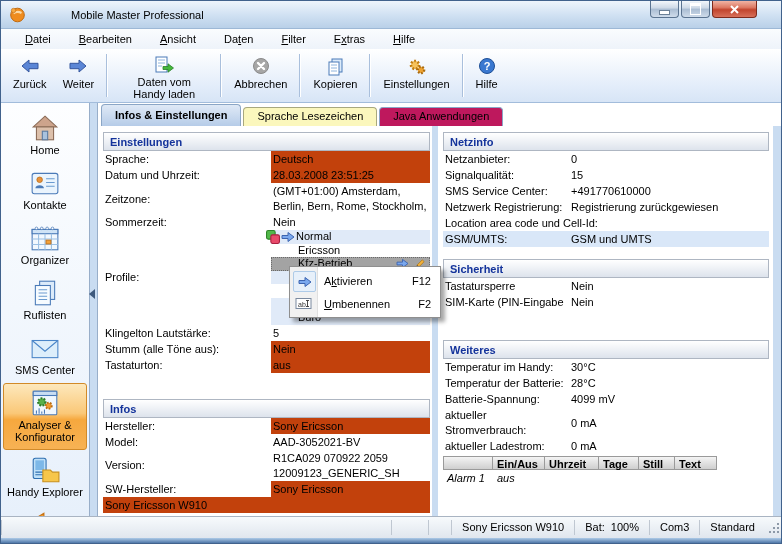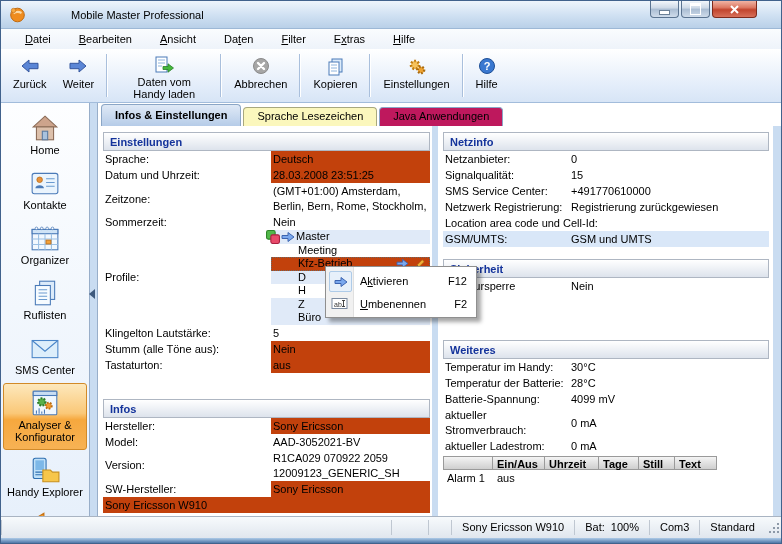--- a/index.html
+++ b/index.html
@@ -59,32 +59,32 @@
   .col-right .row .lbl{width:126px;flex:0 0 126px;}
   .row .val{flex:1;padding:1px 0 0 2px;min-width:0;}
   .val.shaded{background:#c2410c;}
   .row.fullshade{background:#d9e7f8;}
   
   .profrows{flex:1;min-width:0;}
   .p-row{height:13.5px;line-height:13px;display:flex;align-items:center;padding-left:27px;position:relative;}
   .p-row.shaded{background:#e0eaf8;}
   .p-row.first{padding-left:0;}
   .p-row.first svg{flex:0 0 auto;}
-  .p-row.kfz{border:1px dotted #6a6a6a;padding-left:26px;box-sizing:border-box;background:#c2410c;}
+  .p-row.kfz{border:1px dotted #6a6a6a;padding-left:26px;box-sizing:border-box;background:#a3a3a3;}
   .kfz-icons{position:absolute;right:3px;top:0;display:flex;gap:5px;align-items:center;height:100%;}
   
   .al-h{display:flex;margin-top:2px;}
   .al-hc{background:linear-gradient(#f4f4f4,#cfcfcf);border:1px solid #9a9a9a;border-left:none;
     font-weight:bold;padding:1px 4px;height:14px;line-height:13px;box-sizing:border-box;}
   .al-hc:first-child{border-left:1px solid #9a9a9a;}
   .al-row{display:flex;line-height:15px;}
-  .al-c{padding:1px 4px;box-sizing:border-box;}
+  .al-c{padding:1px 4px;box-sizing:border-box;font-style:italic;}
   
   .ctx{position:absolute;left:288px;top:265px;width:150px;background:#fff;border:1px solid #8f8f8f;
-    box-shadow:4px 4px 4px rgba(0,0,0,0.35);padding:2px 0;z-index:60;margin-left:36px;}
+    box-shadow:4px 4px 4px rgba(0,0,0,0.35);padding:2px 0;z-index:60;}
   .ctx-gutter{position:absolute;left:0;top:0;bottom:0;width:27px;background:#f1f1f1;border-right:1px solid #e0e0e0;}
   .ctx-item{position:relative;height:23px;display:flex;align-items:center;padding:0 9px 0 34px;z-index:2;}
   .ctx-item .sc{margin-left:auto;}
   .ctx-ic{position:absolute;left:3px;top:2px;width:21px;height:19px;display:flex;align-items:center;justify-content:center;}
   .ctx-ic.boxed{border:1px solid #aecbe8;background:#e7f0fa;border-radius:2px;}
   
   .statusbar{height:21px;flex:0 0 21px;display:flex;align-items:center;background:linear-gradient(#f7fafc,#e0e6ee);
     border-top:1px solid #a9b4c2;}
   .scell{border-left:1px solid #bfc7d1;height:15px;line-height:15px;padding:0 10px;white-space:nowrap;}
   .scell.empty{padding:0;}
@@ -314,24 +314,24 @@
             <span class="lbl">Profile:</span>
             <div class="profrows">
               <div class="p-row first shaded">
                 <svg width="14" height="14" viewBox="0 0 13 13" style="margin-left:-5px;margin-right:1px">
                   <rect x="0.5" y="0.5" width="8" height="8" rx="1.5" fill="#52b84a" stroke="#2e8428"></rect>
                   <rect x="4.5" y="4.5" width="8" height="8" rx="1.5" fill="#e84a6a" stroke="#a82040"></rect>
                 </svg>
                 <svg width="14" height="12" viewBox="0 0 14 12" style="margin-right:1px">
                   <path d="M1 4.5 H7 V1.5 L13 6 L7 10.5 V7.5 H1 Z" fill="#7aa8ee" stroke="#3c64b0"></path>
                 </svg>
-                <span>Master</span>
+                <span>Normal</span>
               </div>
               <div class="p-row">
-                <span>Meeting</span>
+                <span>Ericsson</span>
               </div>
               <div class="p-row kfz">
                 <span>Kfz-Betrieb</span>
                 <span class="kfz-icons">
                   <svg width="13" height="11" viewBox="0 0 14 12">
                     <path d="M1 4.5 H7 V1.5 L13 6 L7 10.5 V7.5 H1 Z" fill="#7aa8ee" stroke="#3c64b0"></path>
                   </svg>
                   <svg width="12" height="11" viewBox="0 0 12 12">
                     <path d="M2 10.5 L3 7.5 L8.5 2 L10.5 4 L5 9.5 Z" fill="#f2b13c" stroke="#a87414" stroke-width="0.8"></path>
                     <path d="M2 10.5 l1-3 2 2 z" fill="#6a4a20"></path>
@@ -416,20 +416,21 @@
             <span class="lbl">GSM/UMTS:</span>
             <span class="val">GSM und UMTS</span>
           </div>
 
           <div class="sec-h" style="margin-top:12px">Sicherheit</div>
           <div class="row">
             <span class="lbl">Tastatursperre</span>
             <span class="val">Nein</span>
           </div>
           <div class="row">
+            <span class="lbl">SIM-Karte (PIN-Eingabe</span>
             <span class="val">Nein</span>
           </div>
 
           <div class="sec-h" style="margin-top:30px">Weiteres</div>
           <div class="row">
             <span class="lbl">Temperatur im Handy:</span>
             <span class="val">30°C</span>
           </div>
           <div class="row">
             <span class="lbl">Temperatur der Batterie:</span>

